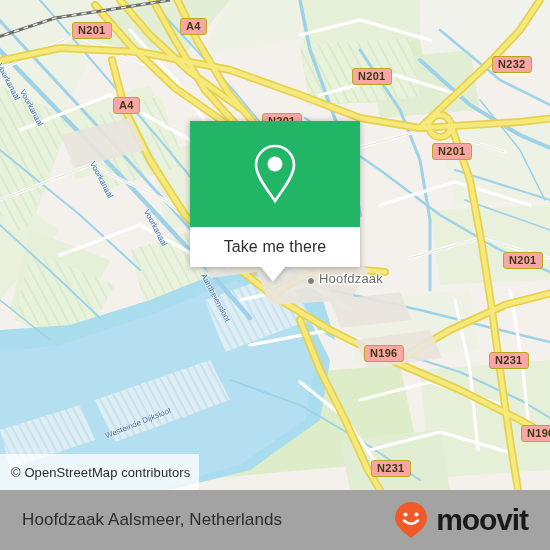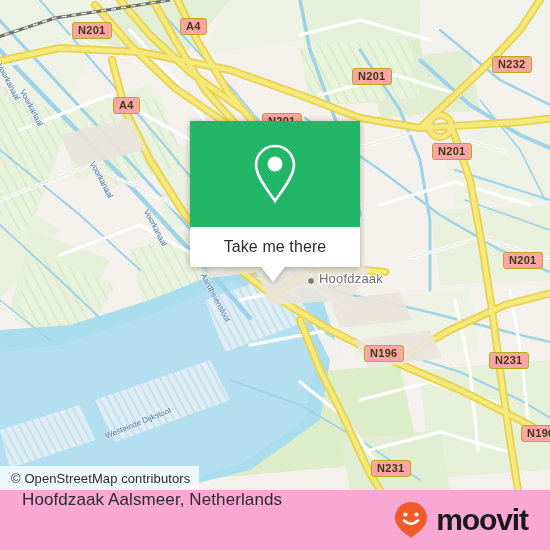--- a/index.html
+++ b/index.html
@@ -77,21 +77,21 @@
     line-height: 12px;
     letter-spacing: .3px;
     box-sizing: border-box;
   }
 
   
   #attribution {
     position: absolute;
     left: 0;
     bottom: 0;
-    height: 24px;
+    height: 36px;
     display: flex;
     align-items: center;
     padding: 0 9px 0 11px;
     background: rgba(255,255,255,0.78);
     font-size: 13px;
     color: #2b2b2b;
     letter-spacing: .1px;
   }
 
   
@@ -135,22 +135,23 @@
     border-top: 15px solid #ffffff;
   }
 
   
   #footer {
     position: absolute;
     left: 0;
     top: 490px;
     width: 550px;
     height: 60px;
-    background: #f9a8d4;
-    display: flex;
+    background: #a3a3a3;
+    display: flex;
+    align-items: center;
     justify-content: space-between;
     padding: 0 22px 0 22px;
     box-sizing: border-box;
   }
   #footer-title {
     font-size: 17px;
     color: #2c2c2c;
     letter-spacing: .1px;
   }
   #brand {

